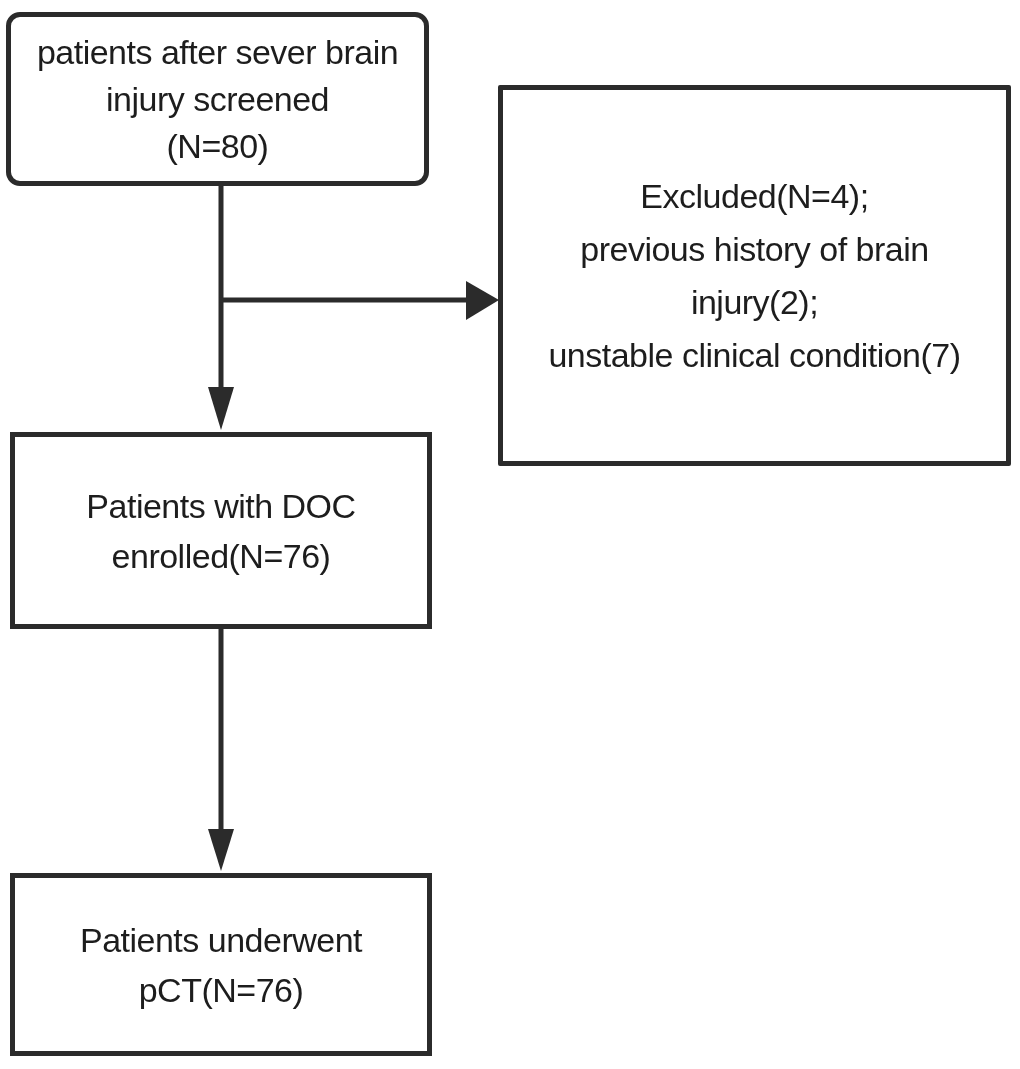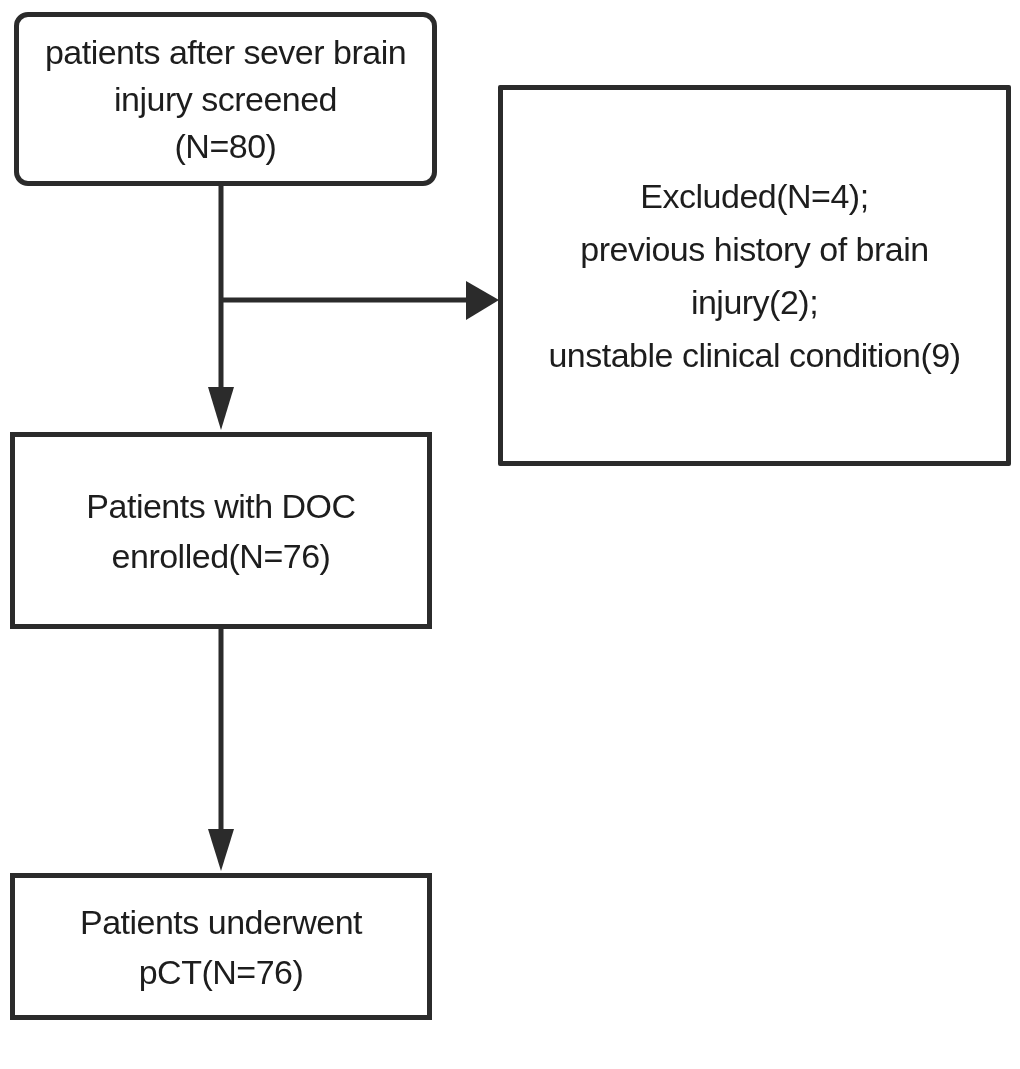--- a/index.html
+++ b/index.html
@@ -30,39 +30,39 @@
     text-align: center;
     z-index: 2;
   }
   .box-text {
     white-space: pre-line;
     font-size: 34px;
     letter-spacing: -0.5px;
     color: var(--text);
   }
   .box-screened {
-    left: 14px; top: 12px;
+    left: 6px; top: 12px;
     width: 423px; height: 174px;
     border-radius: 14px;
   }
   .box-screened .box-text { line-height: 47px; }
   .box-excluded {
     left: 498px; top: 85px;
     width: 513px; height: 381px;
     border-radius: 2px;
   }
   .box-excluded .box-text { line-height: 53px; }
   .box-enrolled {
     left: 10px; top: 432px;
     width: 422px; height: 197px; text-align: center;
   }
   .box-enrolled .box-text { line-height: 50px; }
   .box-pct {
     left: 10px; top: 873px;
-    width: 422px; height: 147px;
+    width: 422px; height: 183px;
   }
   .box-pct .box-text { line-height: 50px; }
   .arrow-layer {
     position: absolute;
     left: 0; top: 0;
     width: 1020px; height: 1069px;
     z-index: 1;
   }
   .arrow-line {
     stroke: var(--stroke);
@@ -94,21 +94,21 @@
   <div class="flow-box box-screened">
     <div class="box-text">patients after sever brain
 injury screened
 (N=80)</div>
   </div>
 
   <div class="flow-box box-excluded">
     <div class="box-text">Excluded(N=4);
 previous history of brain
 injury(2);
-unstable clinical condition(9)</div>
+unstable clinical condition(7)</div>
   </div>
 
   <div class="flow-box box-enrolled">
     <div class="box-text">Patients with DOC
 enrolled(N=76)</div>
   </div>
 
   <div class="flow-box box-pct">
     <div class="box-text">Patients underwent
 pCT(N=76)</div>

